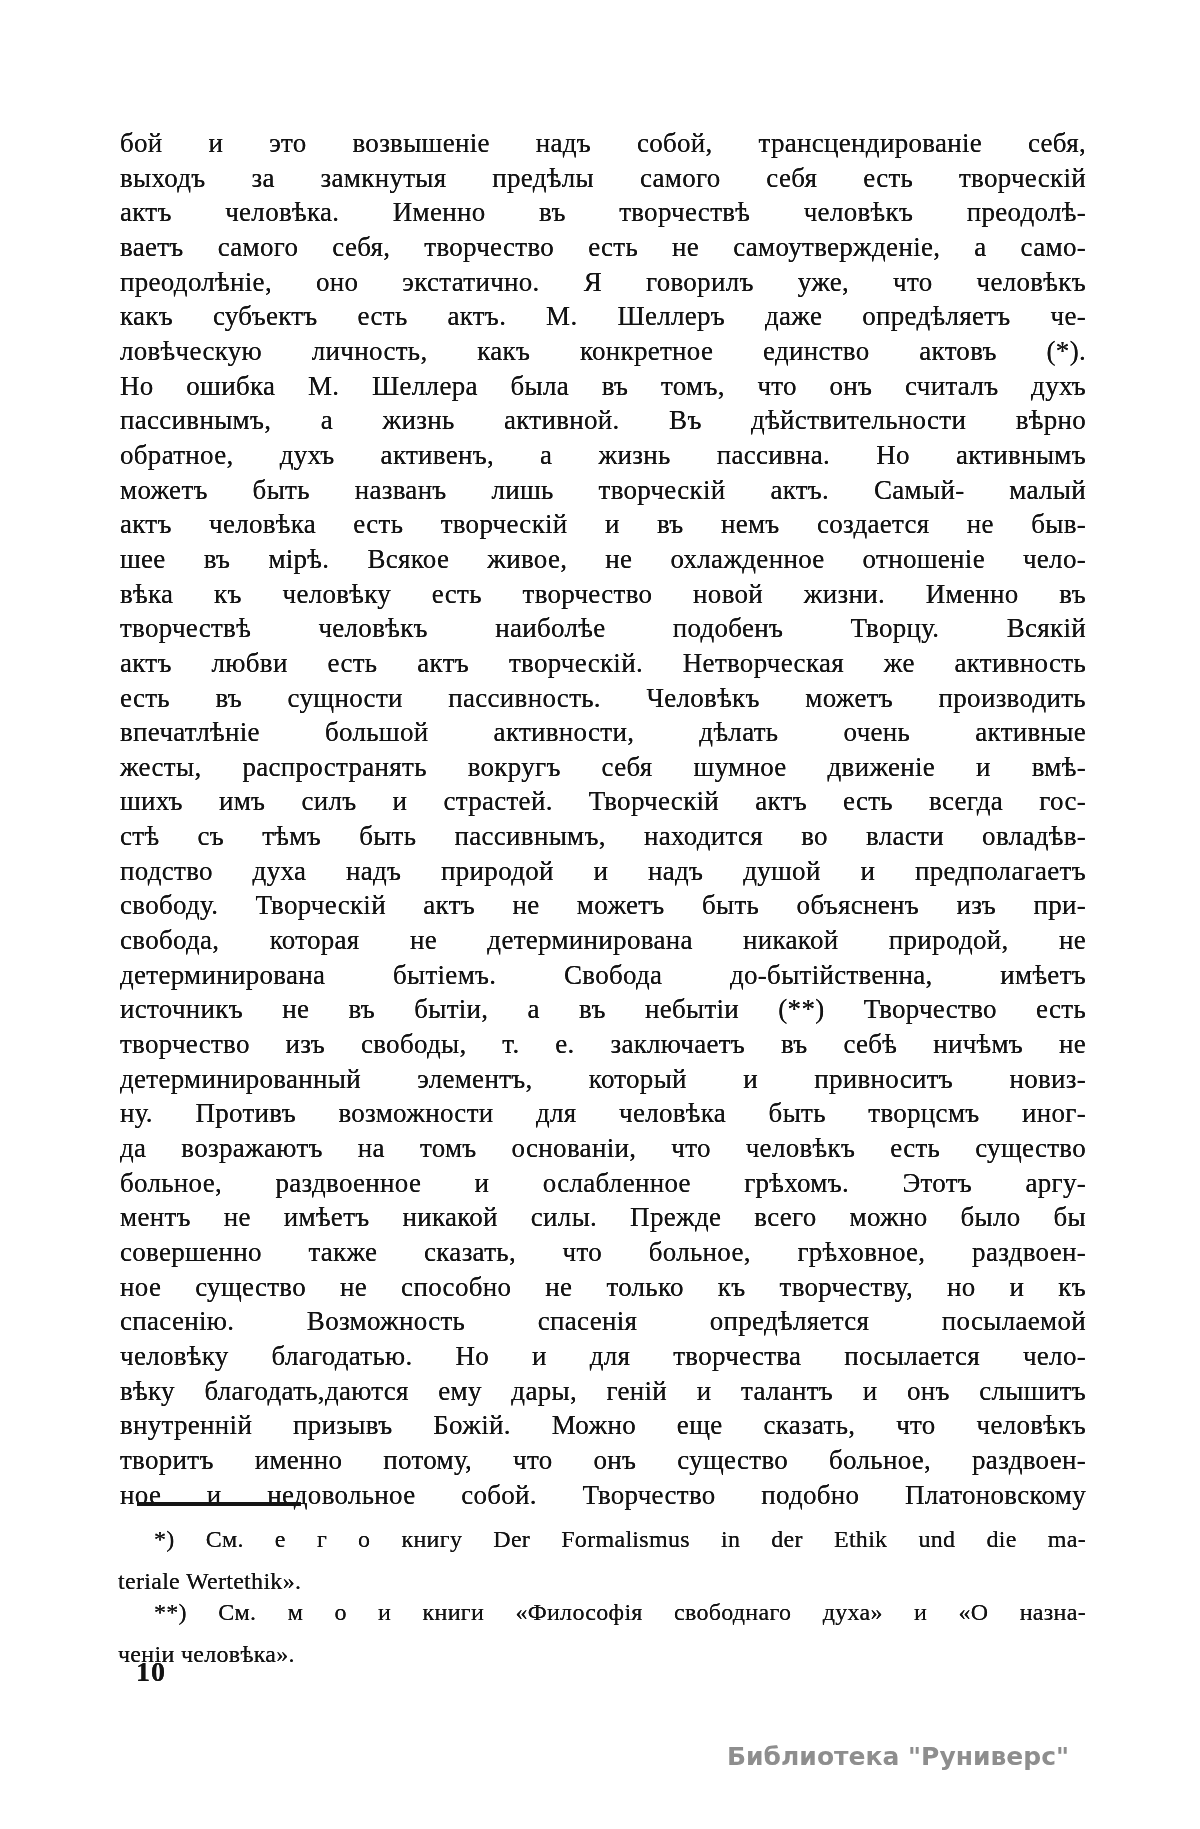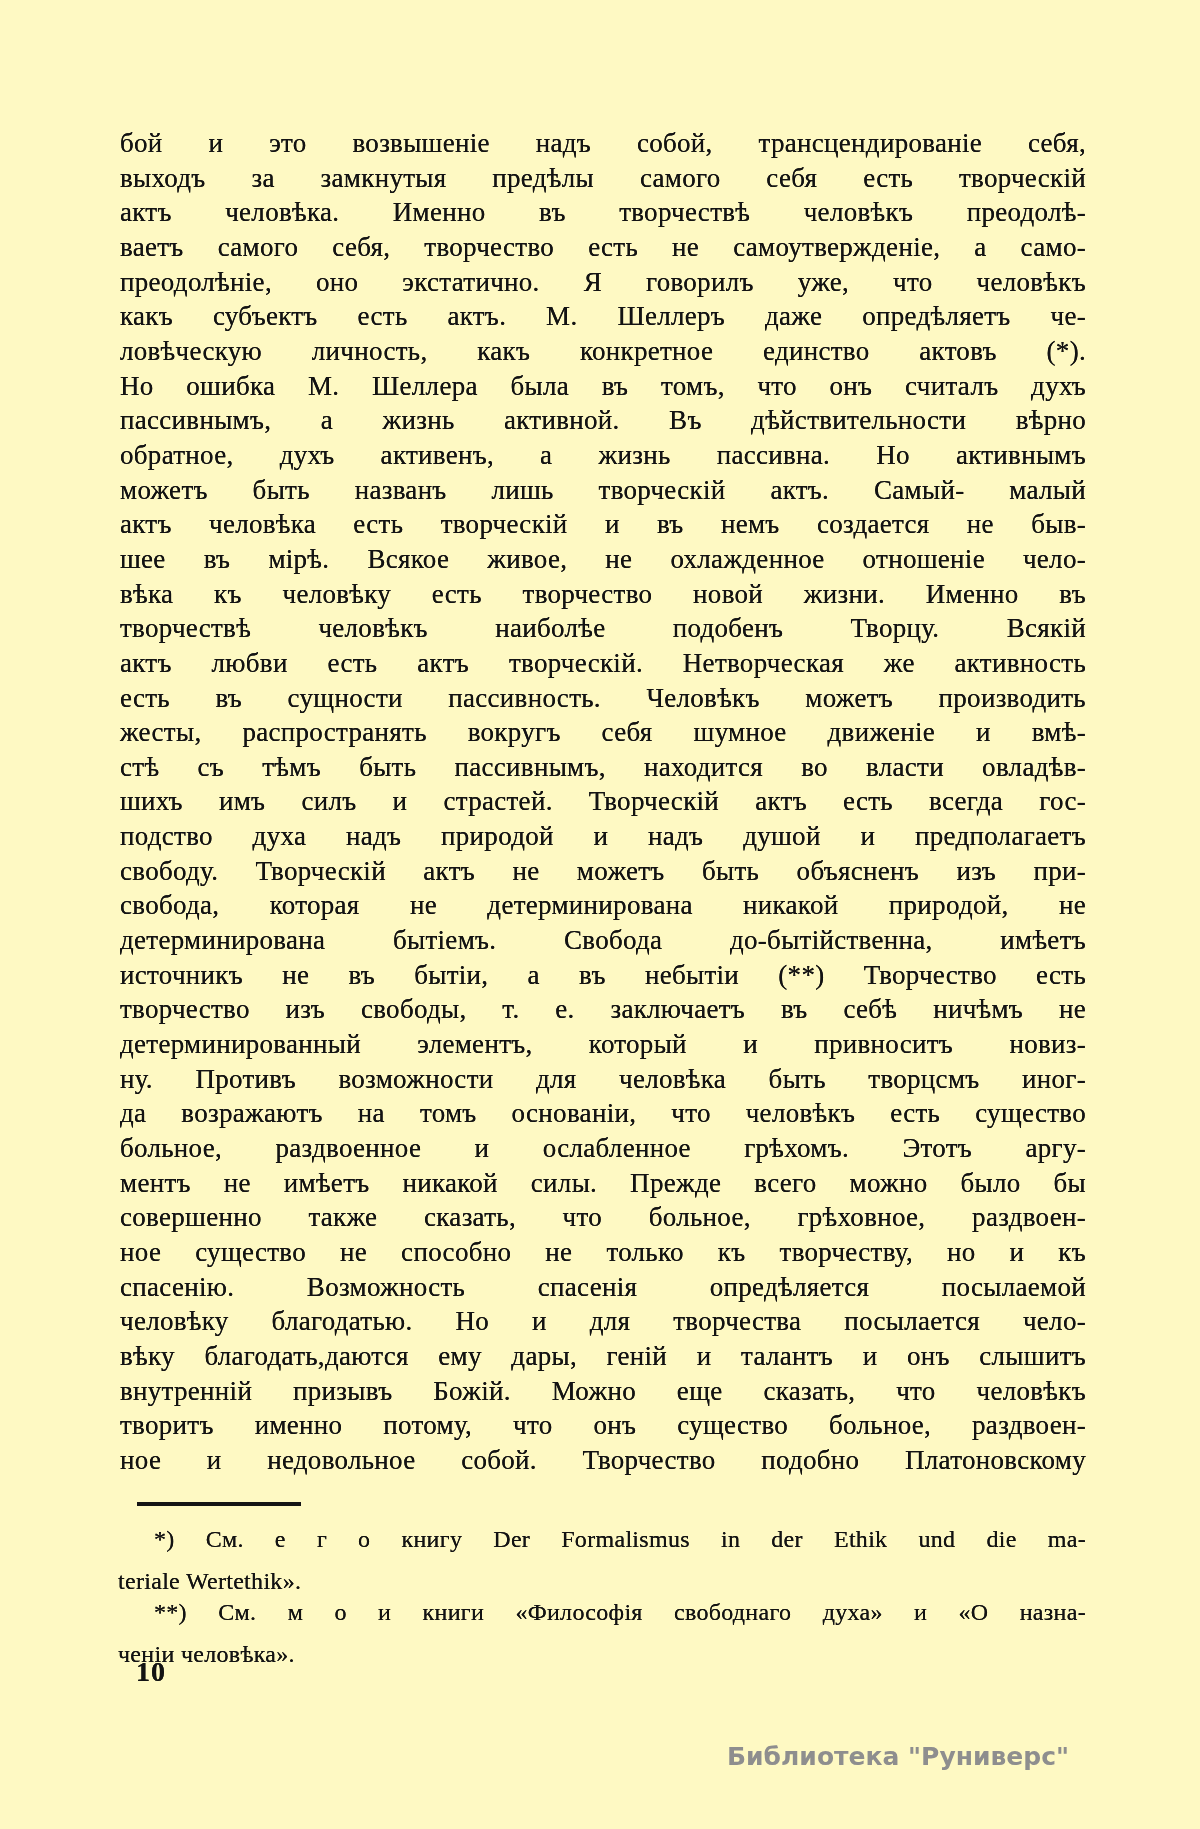--- a/index.html
+++ b/index.html
@@ -4,21 +4,21 @@
 <style>
   html, body {
     margin: 0;
     padding: 0;
     background: #e8e8e8;
   }
   .page {
     position: relative;
     width: 1200px;
     height: 1829px;
-    background: #fef9c3;
+    background: #ffffff;
     overflow: hidden;
     font-family: "Liberation Serif", "DejaVu Serif", serif;
     color: #131313;
   }
   .text-block {
     position: absolute;
     left: 120px;
     top: 126px;
     width: 966px;
   }
@@ -98,23 +98,24 @@
     <div class="tline">Но ошибка М. Шеллера была въ томъ, что онъ считалъ духъ</div>
     <div class="tline">пассивнымъ, а жизнь активной. Въ дѣйствительности вѣрно</div>
     <div class="tline">обратное, духъ активенъ, а жизнь пассивна. Но активнымъ</div>
     <div class="tline">можетъ быть названъ лишь творческій актъ. Самый- малый</div>
     <div class="tline">актъ человѣка есть творческій и въ немъ создается не быв-</div>
     <div class="tline">шее въ мірѣ. Всякое живое, не охлажденное отношеніе чело-</div>
     <div class="tline">вѣка къ человѣку есть творчество новой жизни. Именно въ</div>
     <div class="tline">творчествѣ человѣкъ наиболѣе подобенъ Творцу. Всякій</div>
     <div class="tline">актъ любви есть актъ творческій. Нетворческая же активность</div>
     <div class="tline">есть въ сущности пассивность. Человѣкъ можетъ производить</div>
+    <div class="tline">впечатлѣніе большой активности, дѣлать очень активные</div>
     <div class="tline">жесты, распространять вокругъ себя шумное движеніе и вмѣ-</div>
+    <div class="tline">шихъ имъ силъ и страстей. Творческій актъ есть всегда гос-</div>
     <div class="tline">стѣ съ тѣмъ быть пассивнымъ, находится во власти овладѣв-</div>
-    <div class="tline">шихъ имъ силъ и страстей. Творческій актъ есть всегда гос-</div>
     <div class="tline">подство духа надъ природой и надъ душой и предполагаетъ</div>
     <div class="tline">свободу. Творческій актъ не можетъ быть объясненъ изъ при-</div>
     <div class="tline">свобода, которая не детерминирована никакой природой, не</div>
     <div class="tline">детерминирована бытіемъ. Свобода до-бытійственна, имѣетъ</div>
     <div class="tline">источникъ не въ бытіи, а въ небытіи (**) Творчество есть</div>
     <div class="tline">творчество изъ свободы, т. е. заключаетъ въ себѣ ничѣмъ не</div>
     <div class="tline">детерминированный элементъ, который и привноситъ новиз-</div>
     <div class="tline">ну. Противъ возможности для человѣка быть творцсмъ иног-</div>
     <div class="tline">да возражаютъ на томъ основаніи, что человѣкъ есть существо</div>
     <div class="tline">больное, раздвоенное и ослабленное грѣхомъ. Этотъ аргу-</div>

